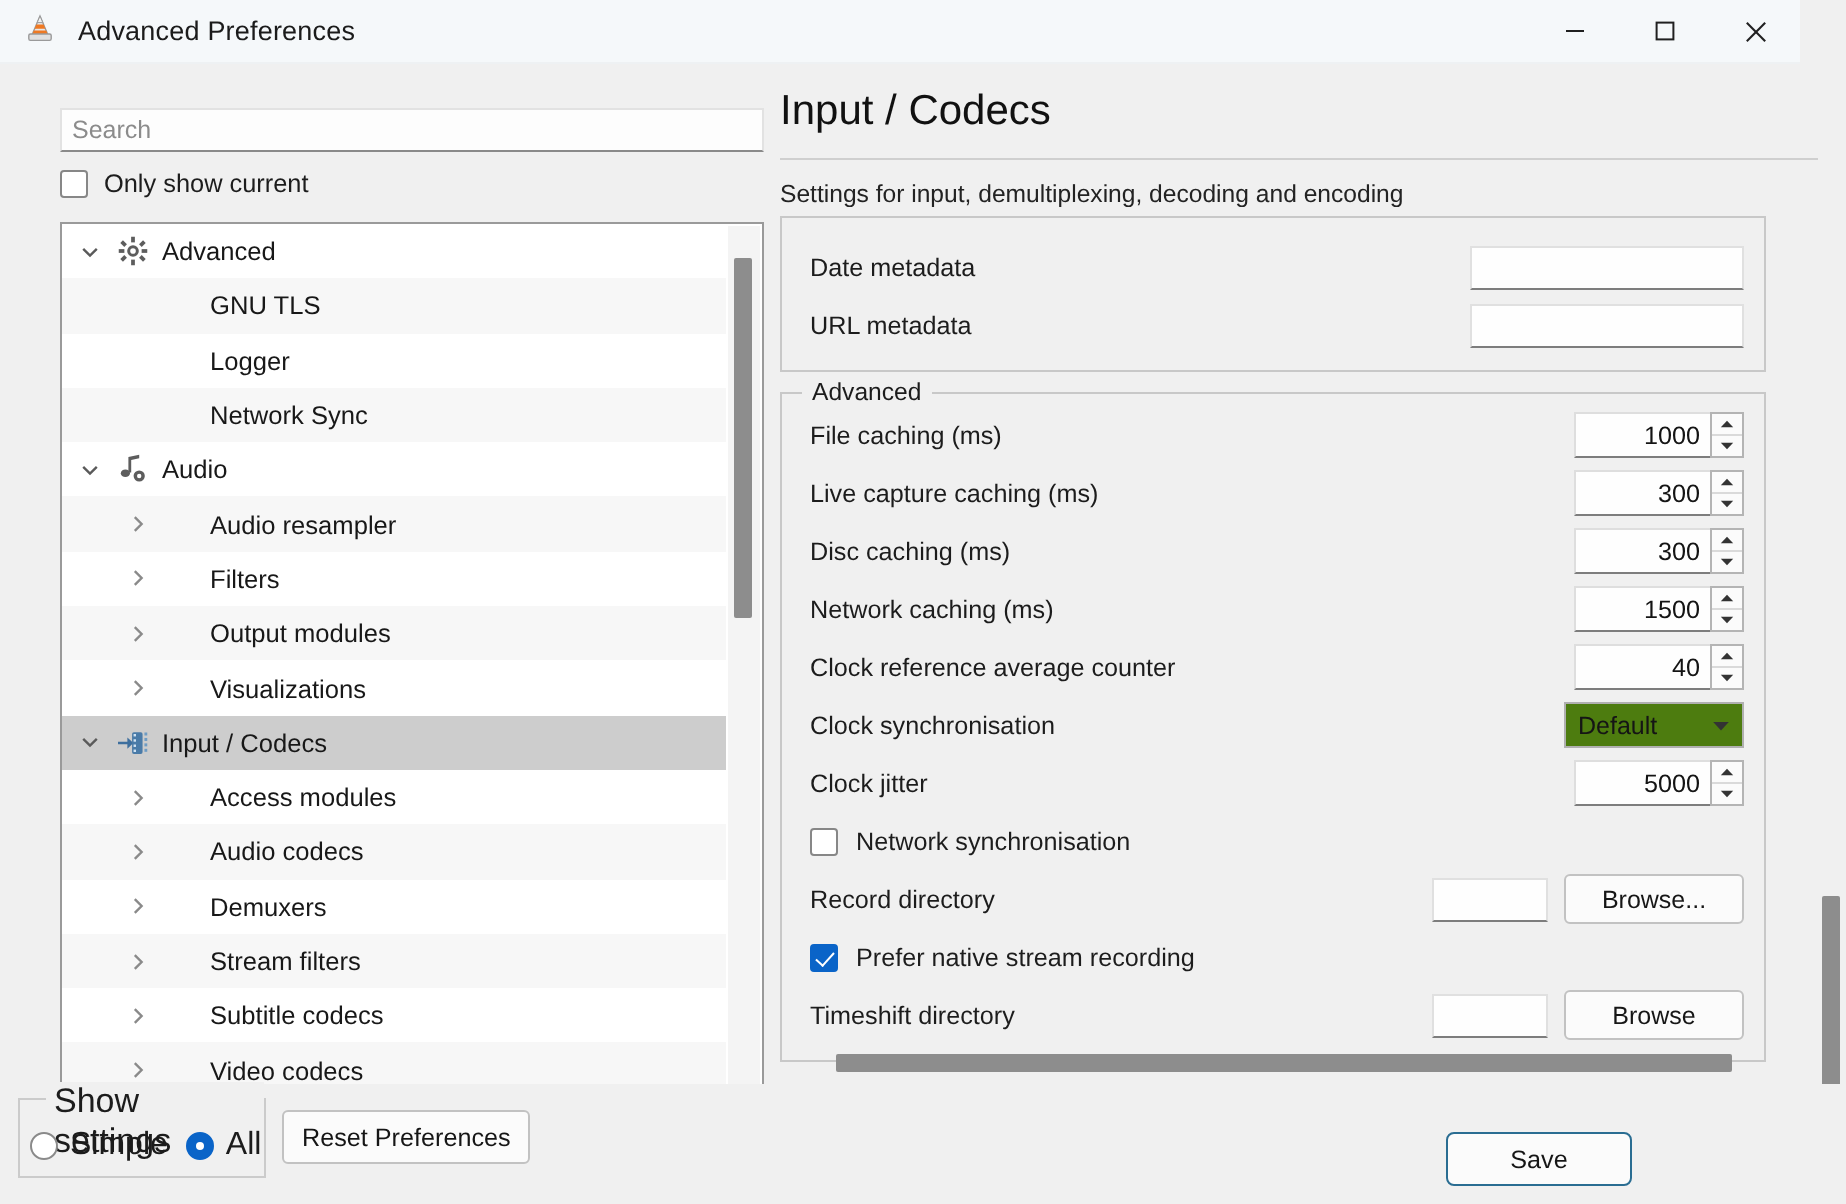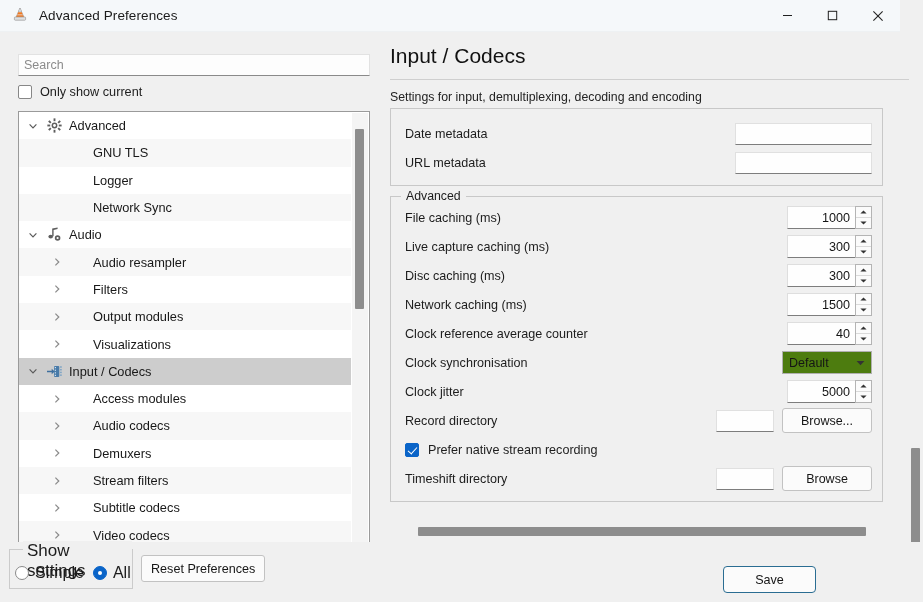--- a/index.html
+++ b/index.html
@@ -38,21 +38,21 @@
   .wbtns { margin-left: auto; display: flex; height: 32px; }
   .wbtn {
     width: 45px; height: 32px;
     display: flex; align-items: center; justify-content: center;
     color: #202020;
   }
   .wbtn svg { display: block; }
 
   
   #left-panel {
-    position: absolute; left: 0; top: 32px;
+    position: absolute; left: 12px; top: 32px;
     width: 380px; height: 510px; padding-left: 11px;
   }
   #search-input {
     position: absolute; left: 18px; top: 22px;
     width: 352px; height: 22px;
     background: #fdfdfd;
     border: 1px solid #e2e2e2;
     border-bottom: 1px solid #8a8a8a;
     font-family: "Liberation Sans", sans-serif;
     font-size: 12.5px;
@@ -706,20 +706,24 @@
                   </span>
                 <span class="spin-dn">
                     <svg width="7" height="4" viewBox="0 0 7 4">
                       <polygon points="3.5,3.6 0.4,0.4 6.6,0.4" fill="#333"></polygon>
                     </svg>
                   </span>
               </span>
             </span>
           </div>
 
+          <div class="check-row">
+            <span class="cbox"></span>
+            <span class="cb-label">Network synchronisation</span>
+          </div>
 
           <div class="field-row">
             <span class="field-label">Record directory</span>
             <span class="txtfield txt-small"></span>
             <span class="gap-8"></span>
             <span class="browse-btn">Browse...</span>
           </div>
 
           <div class="check-row">
             <span class="cbox checked"></span>

